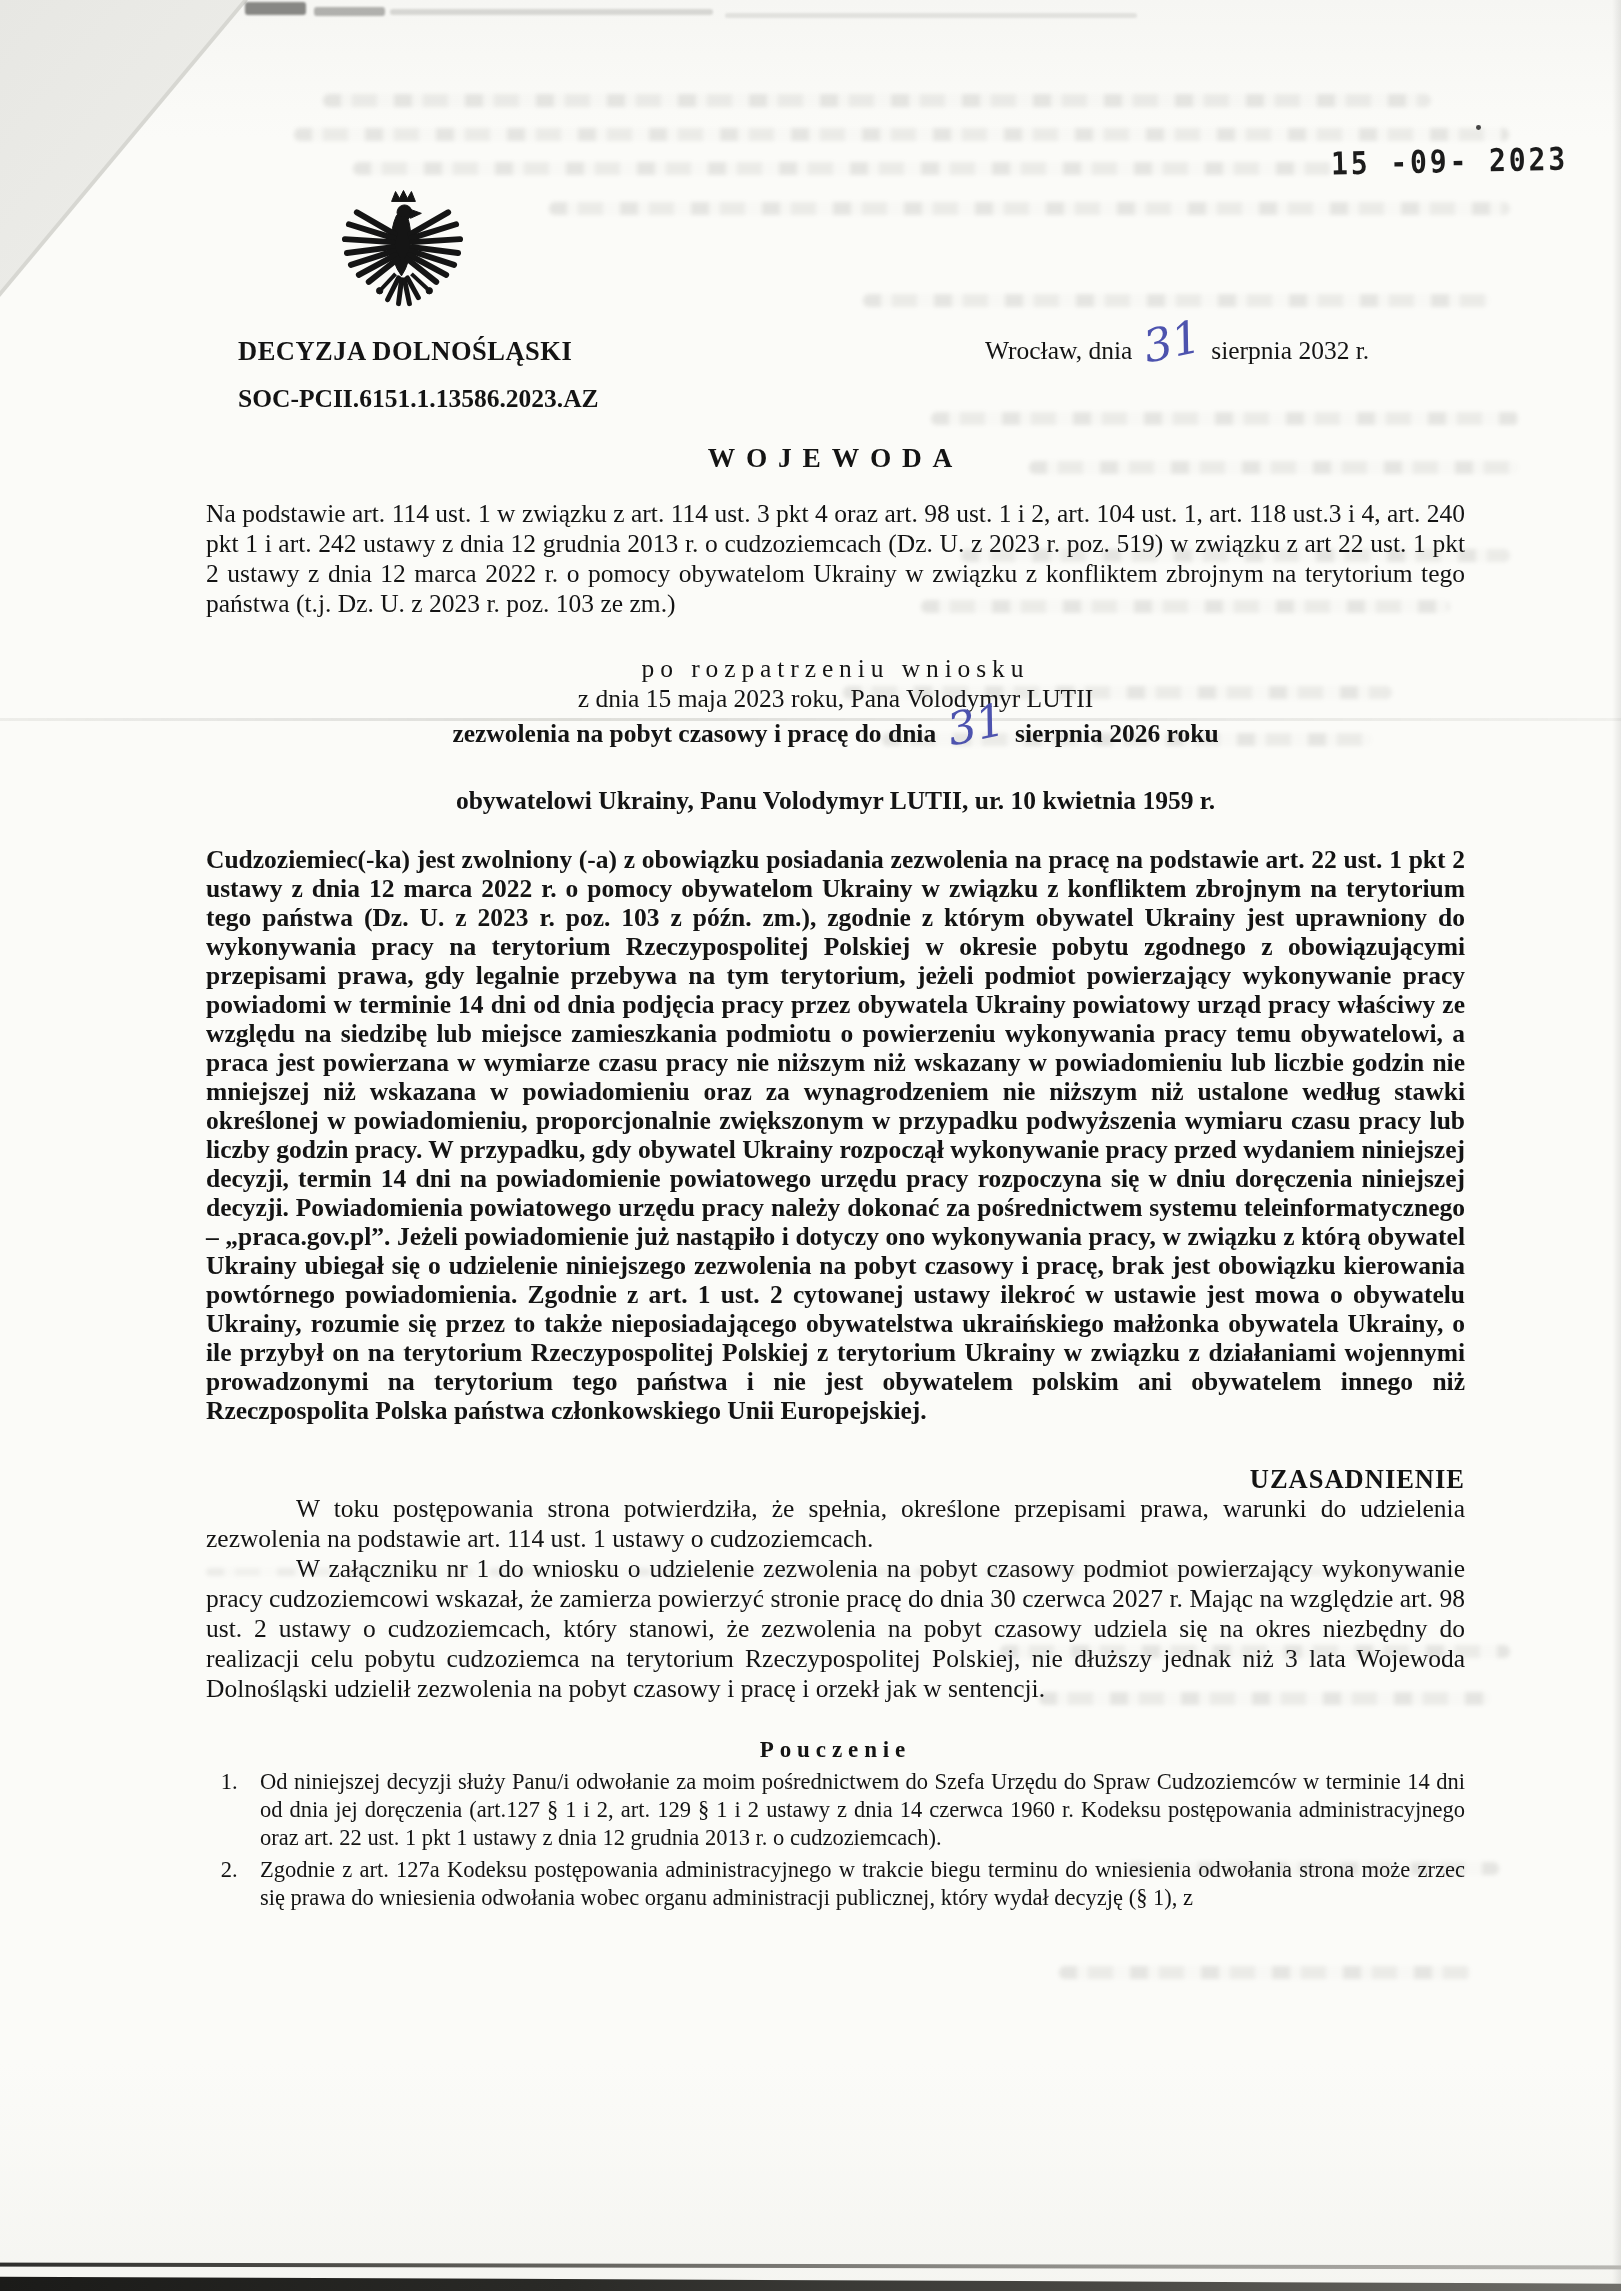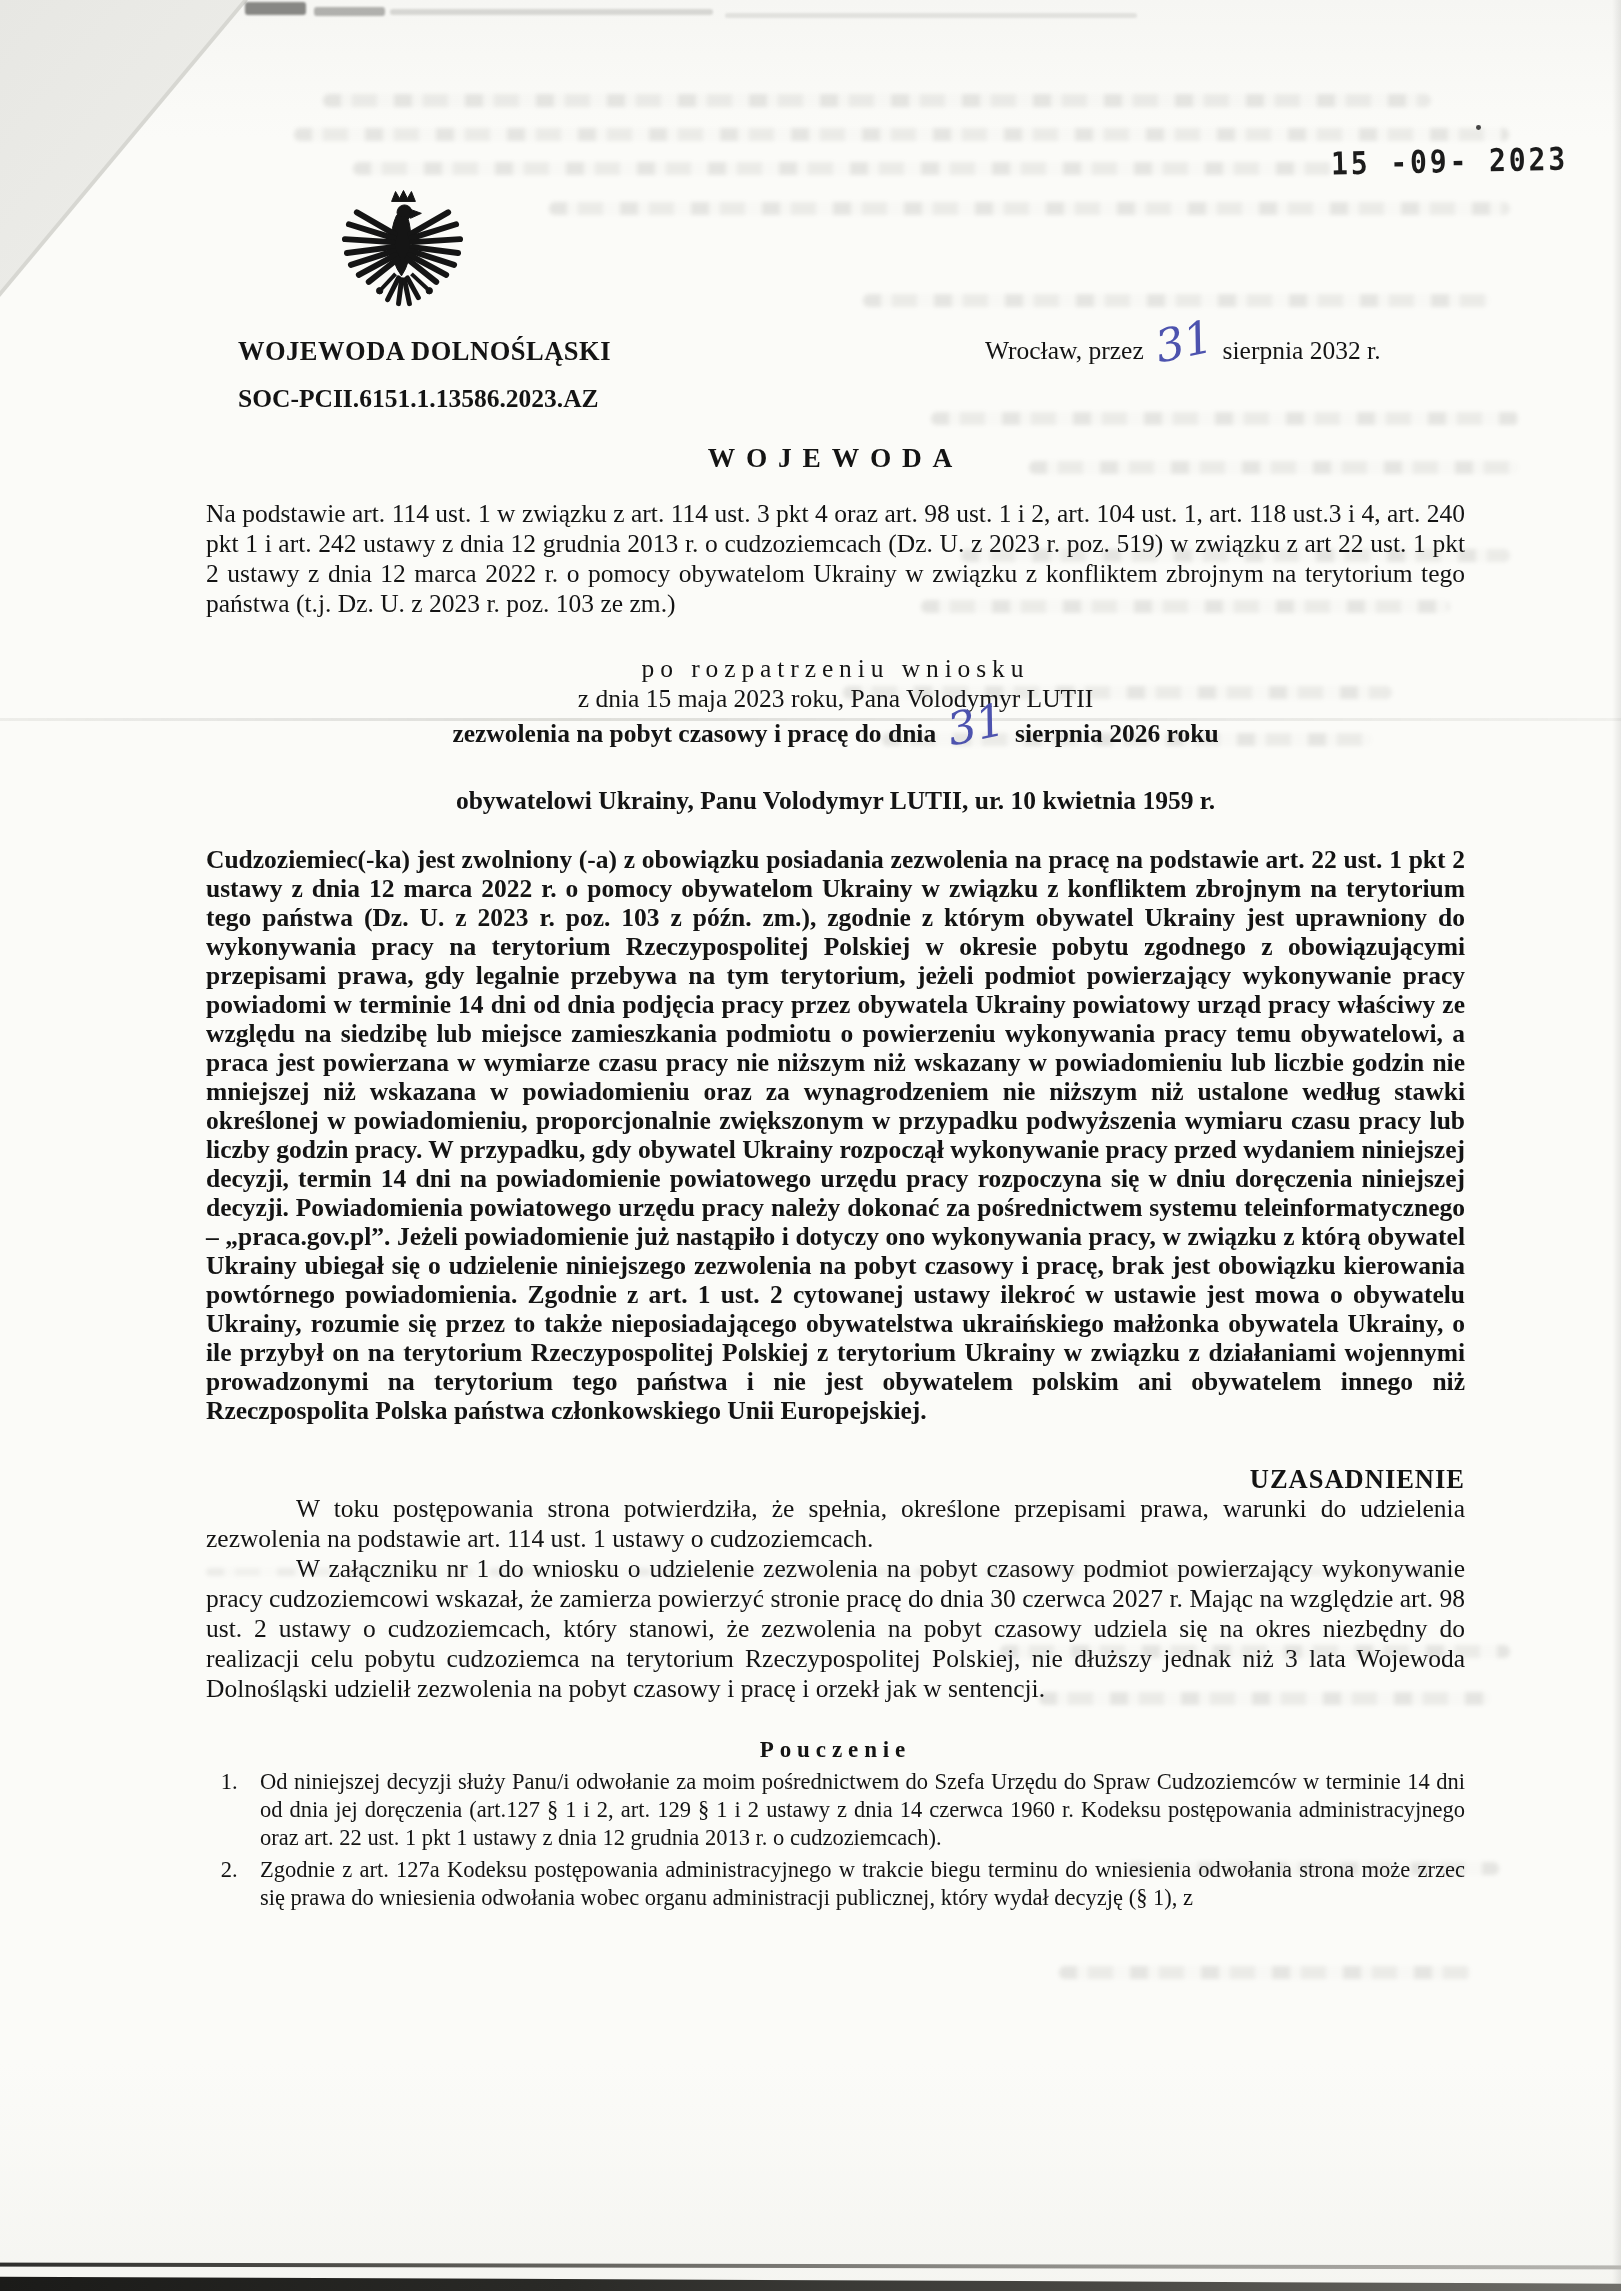--- a/index.html
+++ b/index.html
@@ -122,24 +122,24 @@
         <line x1="67" y1="94" x2="72" y2="118"></line>
         <line x1="70" y1="92" x2="81" y2="112"></line>
       </g>
       <line x1="58" y1="88" x2="44" y2="103" stroke-width="4"></line>
       <line x1="74" y1="88" x2="90" y2="103" stroke-width="4"></line>
       <circle cx="42" cy="105" r="3.2"></circle>
       <circle cx="92" cy="105" r="3.2"></circle>
     </g>
   </svg>
 
-  <div class="authority">WOJEWODA DOLNOŚLĄSKI</div>
+  <div class="authority">DECYZJA DOLNOŚLĄSKI</div>
   <div class="caseref">SOC-PCII.6151.1.13586.2023.AZ</div>
   <div class="dateline">
-    <span>Wrocław, przez</span><span class="hand">31</span><span>sierpnia 2032 r.</span>
+    <span>Wrocław, dnia</span><span class="hand">31</span><span>sierpnia 2032 r.</span>
   </div>
 
   <div class="flow">
     <div class="title">WOJEWODA</div>
 
     <div>Na podstawie art. 114 ust. 1 w związku z art. 114 ust. 3 pkt 4 oraz art. 98 ust. 1 i 2, art. 104 ust. 1, art. 118 ust.3 i 4, art. 240 pkt 1 i art. 242 ustawy z dnia 12 grudnia 2013 r. o cudzoziemcach (Dz. U. z 2023 r. poz. 519) w związku z art 22 ust. 1 pkt 2 ustawy z dnia 12 marca 2022 r. o pomocy obywatelom Ukrainy w związku z konfliktem zbrojnym na terytorium tego państwa (t.j. Dz. U. z 2023 r. poz. 103 ze zm.)</div>
 
     <div class="center spread mt28">po rozpatrzeniu wniosku</div>
     <div class="center">z dnia 15 maja 2023 roku, Pana Volodymyr LUTII</div>
 

